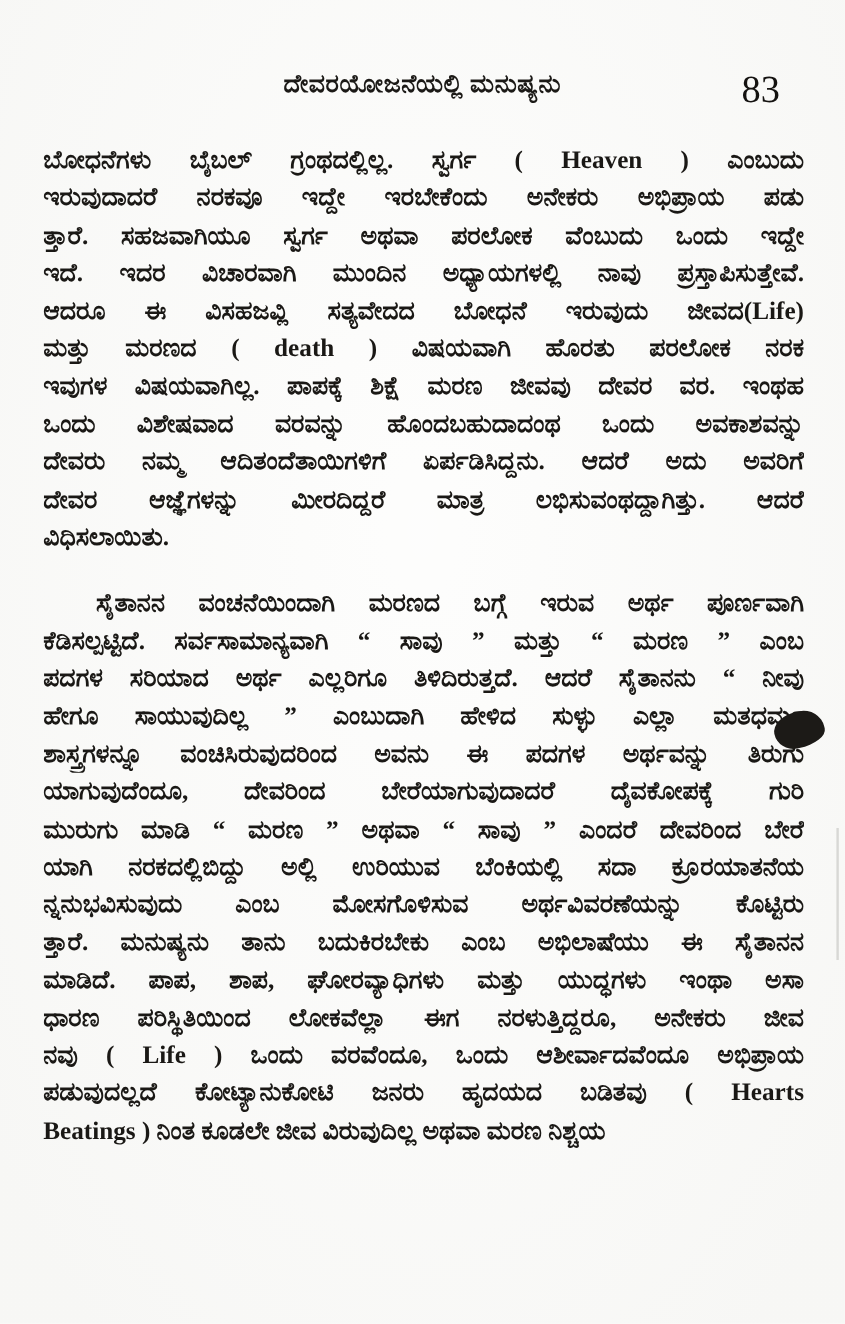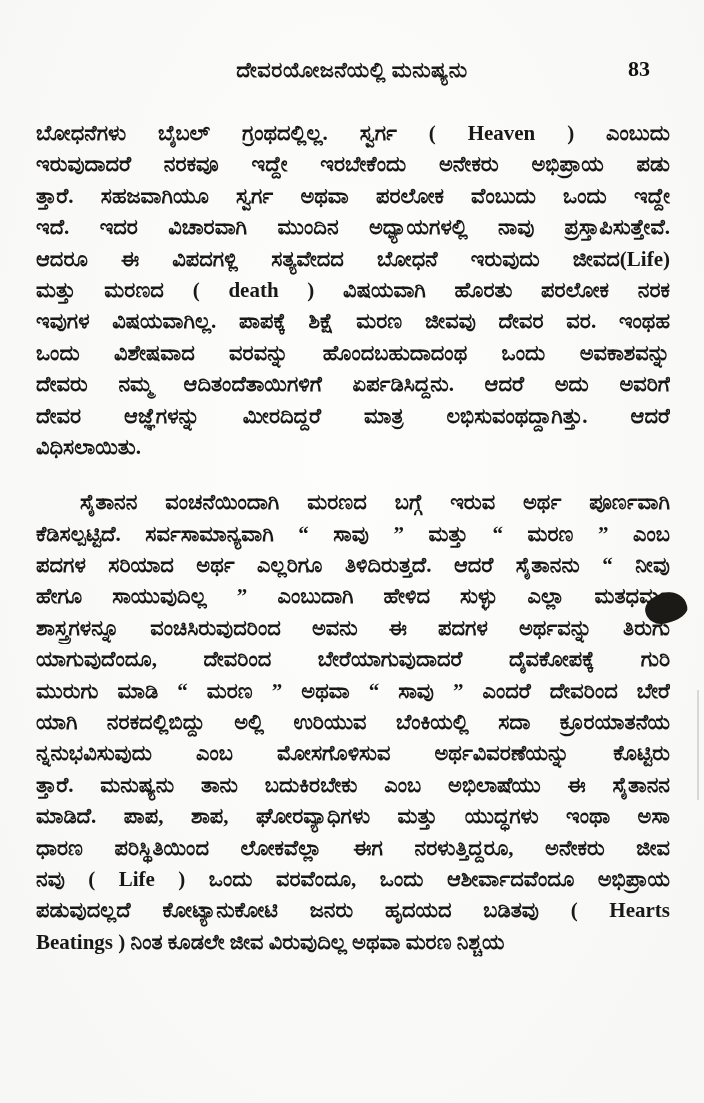--- a/index.html
+++ b/index.html
@@ -36,22 +36,22 @@
     text-align: center;
     font-size: 21px;
     font-weight: bold;
     letter-spacing: 0.5px;
     color: #1b1916;
   }
   .page-number {
     position: absolute;
     right: 18px;
     top: -2px;
-    font-size: 22px;
-    font-weight: bold;
+    font-size: 32px;
+    font-weight: normal;
     color: #141210;
   }
   .page-body {
     position: absolute;
     top: 118px;
     left: 36px;
     width: 634px;
   }
   .paragraph {
     margin: 0;
@@ -110,21 +110,21 @@
     <div class="page-number">83</div>
   </header>
 
   <main class="page-body">
 
     <section class="paragraph">
       <div class="text-line">ಬೋಧನೆಗಳು ಬೈಬಲ್ ಗ್ರಂಥದಲ್ಲಿಲ್ಲ. ಸ್ವರ್ಗ ( Heaven ) ಎಂಬುದು</div>
       <div class="text-line">ಇರುವುದಾದರೆ ನರಕವೂ ಇದ್ದೇ ಇರಬೇಕೆಂದು ಅನೇಕರು ಅಭಿಪ್ರಾಯ ಪಡು</div>
       <div class="text-line">ತ್ತಾರೆ. ಸಹಜವಾಗಿಯೂ ಸ್ವರ್ಗ ಅಥವಾ ಪರಲೋಕ ವೆಂಬುದು ಒಂದು ಇದ್ದೇ</div>
       <div class="text-line">ಇದೆ. ಇದರ ವಿಚಾರವಾಗಿ ಮುಂದಿನ ಅಧ್ಯಾಯಗಳಲ್ಲಿ ನಾವು ಪ್ರಸ್ತಾಪಿಸುತ್ತೇವೆ.</div>
-      <div class="text-line">ಆದರೂ ಈ ವಿಪದಗಳ್ಲಿ ಸತ್ಯವೇದದ ಬೋಧನೆ ಇರುವುದು ಜೀವದ(Life)</div>
+      <div class="text-line">ಆದರೂ ಈ ವಿಸಹಜವ್ಲಿ ಸತ್ಯವೇದದ ಬೋಧನೆ ಇರುವುದು ಜೀವದ(Life)</div>
       <div class="text-line">ಮತ್ತು ಮರಣದ ( death ) ವಿಷಯವಾಗಿ ಹೊರತು ಪರಲೋಕ ನರಕ</div>
       <div class="text-line">ಇವುಗಳ ವಿಷಯವಾಗಿಲ್ಲ. ಪಾಪಕ್ಕೆ ಶಿಕ್ಷೆ ಮರಣ ಜೀವವು ದೇವರ ವರ. ಇಂಥಹ</div>
       <div class="text-line">ಒಂದು ವಿಶೇಷವಾದ ವರವನ್ನು ಹೊಂದಬಹುದಾದಂಥ ಒಂದು ಅವಕಾಶವನ್ನು</div>
       <div class="text-line">ದೇವರು ನಮ್ಮ ಆದಿತಂದೆತಾಯಿಗಳಿಗೆ ಏರ್ಪಡಿಸಿದ್ದನು. ಆದರೆ ಅದು ಅವರಿಗೆ</div>
       <div class="text-line">ದೇವರ ಆಜ್ಞೆಗಳನ್ನು ಮೀರದಿದ್ದರೆ ಮಾತ್ರ ಲಭಿಸುವಂಥದ್ದಾಗಿತ್ತು. ಆದರೆ</div>
       <div class="text-line last">ವಿಧಿಸಲಾಯಿತು.</div>
     </section>
 
     <section class="paragraph">
       <div class="text-line indent">ಸೈತಾನನ ವಂಚನೆಯಿಂದಾಗಿ ಮರಣದ ಬಗ್ಗೆ ಇರುವ ಅರ್ಥ ಪೂರ್ಣವಾಗಿ</div>

